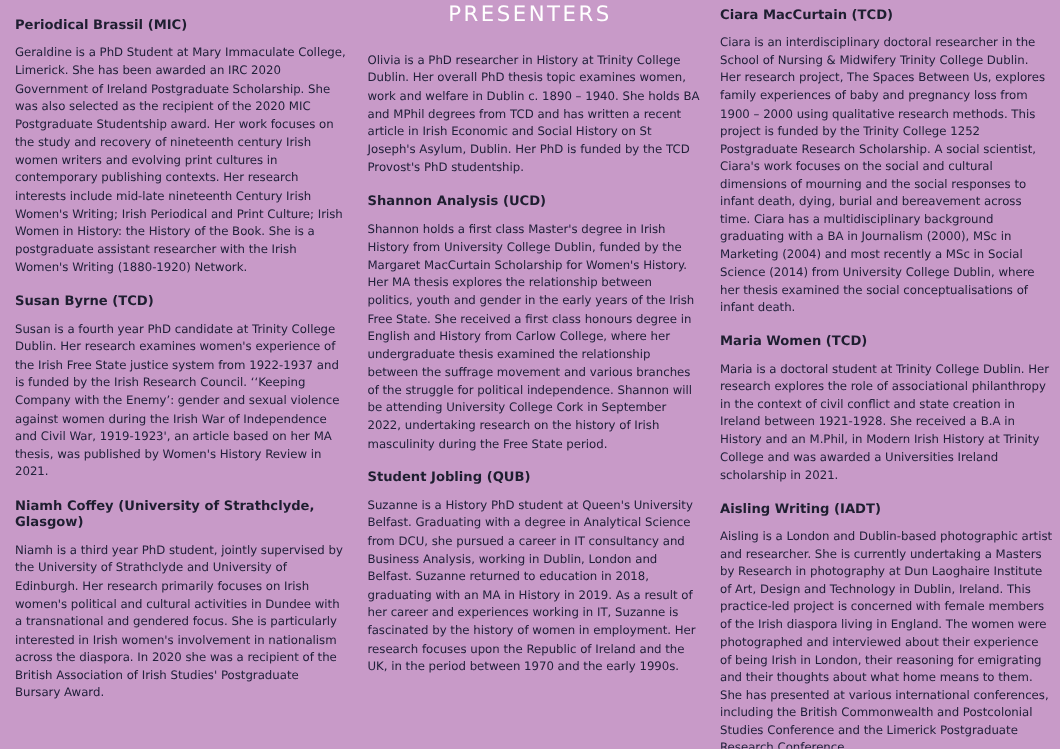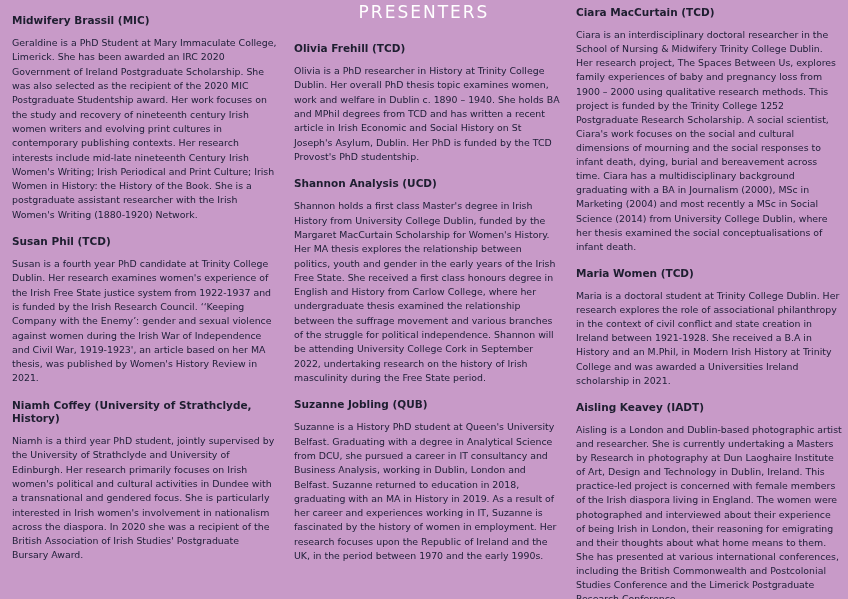--- a/index.html
+++ b/index.html
@@ -69,57 +69,56 @@
 <body>
 
 <div class="page">
 
   <div class="title">PRESENTERS</div>
 
   <div class="columns">
 
     <div class="col col-1">
       <div class="entry">
-        <div class="p-name">Midwifery Brassil (MIC)</div>
+        <div class="p-name">Periodical Brassil (MIC)</div>
         <div class="p-bio">Geraldine is a PhD Student at Mary Immaculate College, Limerick. She has been awarded an IRC 2020 Government of Ireland Postgraduate Scholarship. She was also selected as the recipient of the 2020 MIC Postgraduate Studentship award. Her work focuses on the study and recovery of nineteenth century Irish women writers and evolving print cultures in contemporary publishing contexts. Her research interests include mid-late nineteenth Century Irish Women's Writing; Irish Periodical and Print Culture; Irish Women in History: the History of the Book. She is a postgraduate assistant researcher with the Irish Women's Writing (1880-1920) Network.</div>
       </div>
       <div class="entry">
-        <div class="p-name">Susan Phil (TCD)</div>
+        <div class="p-name">Susan Byrne (TCD)</div>
         <div class="p-bio">Susan is a fourth year PhD candidate at Trinity College Dublin. Her research examines women's experience of the Irish Free State justice system from 1922-1937 and is funded by the Irish Research Council. ‘‘Keeping Company with the Enemy’: gender and sexual violence against women during the Irish War of Independence and Civil War, 1919-1923', an article based on her MA thesis, was published by Women's History Review in 2021.</div>
       </div>
       <div class="entry">
-        <div class="p-name">Niamh Coffey (University of Strathclyde, History)</div>
+        <div class="p-name">Niamh Coffey (University of Strathclyde, Glasgow)</div>
         <div class="p-bio">Niamh is a third year PhD student, jointly supervised by the University of Strathclyde and University of Edinburgh. Her research primarily focuses on Irish women's political and cultural activities in Dundee with a transnational and gendered focus. She is particularly interested in Irish women's involvement in nationalism across the diaspora. In 2020 she was a recipient of the British Association of Irish Studies' Postgraduate Bursary Award.</div>
       </div>
     </div>
 
     <div class="col col-2">
       <div class="entry">
-        <div class="p-name">Olivia Frehill (TCD)</div>
         <div class="p-bio">Olivia is a PhD researcher in History at Trinity College Dublin. Her overall PhD thesis topic examines women, work and welfare in Dublin c. 1890 – 1940. She holds BA and MPhil degrees from TCD and has written a recent article in Irish Economic and Social History on St Joseph's Asylum, Dublin. Her PhD is funded by the TCD Provost's PhD studentship.</div>
       </div>
       <div class="entry">
         <div class="p-name">Shannon Analysis (UCD)</div>
         <div class="p-bio">Shannon holds a first class Master's degree in Irish History from University College Dublin, funded by the Margaret MacCurtain Scholarship for Women's History. Her MA thesis explores the relationship between politics, youth and gender in the early years of the Irish Free State. She received a first class honours degree in English and History from Carlow College, where her undergraduate thesis examined the relationship between the suffrage movement and various branches of the struggle for political independence. Shannon will be attending University College Cork in September 2022, undertaking research on the history of Irish masculinity during the Free State period.</div>
       </div>
       <div class="entry">
-        <div class="p-name">Suzanne Jobling (QUB)</div>
+        <div class="p-name">Student Jobling (QUB)</div>
         <div class="p-bio">Suzanne is a History PhD student at Queen's University Belfast. Graduating with a degree in Analytical Science from DCU, she pursued a career in IT consultancy and Business Analysis, working in Dublin, London and Belfast. Suzanne returned to education in 2018, graduating with an MA in History in 2019. As a result of her career and experiences working in IT, Suzanne is fascinated by the history of women in employment. Her research focuses upon the Republic of Ireland and the UK, in the period between 1970 and the early 1990s.</div>
       </div>
     </div>
 
     <div class="col col-3">
       <div class="entry">
         <div class="p-name">Ciara MacCurtain (TCD)</div>
         <div class="p-bio">Ciara is an interdisciplinary doctoral researcher in the School of Nursing &amp; Midwifery Trinity College Dublin. Her research project, The Spaces Between Us, explores family experiences of baby and pregnancy loss from 1900 – 2000 using qualitative research methods. This project is funded by the Trinity College 1252 Postgraduate Research Scholarship. A social scientist, Ciara's work focuses on the social and cultural dimensions of mourning and the social responses to infant death, dying, burial and bereavement across time. Ciara has a multidisciplinary background graduating with a BA in Journalism (2000), MSc in Marketing (2004) and most recently a MSc in Social Science (2014) from University College Dublin, where her thesis examined the social conceptualisations of infant death.</div>
       </div>
       <div class="entry">
         <div class="p-name">Maria Women (TCD)</div>
         <div class="p-bio">Maria is a doctoral student at Trinity College Dublin. Her research explores the role of associational philanthropy in the context of civil conflict and state creation in Ireland between 1921-1928. She received a B.A in History and an M.Phil, in Modern Irish History at Trinity College and was awarded a Universities Ireland scholarship in 2021.</div>
       </div>
       <div class="entry">
-        <div class="p-name">Aisling Keavey (IADT)</div>
+        <div class="p-name">Aisling Writing (IADT)</div>
         <div class="p-bio">Aisling is a London and Dublin-based photographic artist and researcher. She is currently undertaking a Masters by Research in photography at Dun Laoghaire Institute of Art, Design and Technology in Dublin, Ireland. This practice-led project is concerned with female members of the Irish diaspora living in England. The women were photographed and interviewed about their experience of being Irish in London, their reasoning for emigrating and their thoughts about what home means to them. She has presented at various international conferences, including the British Commonwealth and Postcolonial Studies Conference and the Limerick Postgraduate Research Conference.</div>
       </div>
     </div>
 
   </div>
 </div>
 
 </body></html>

